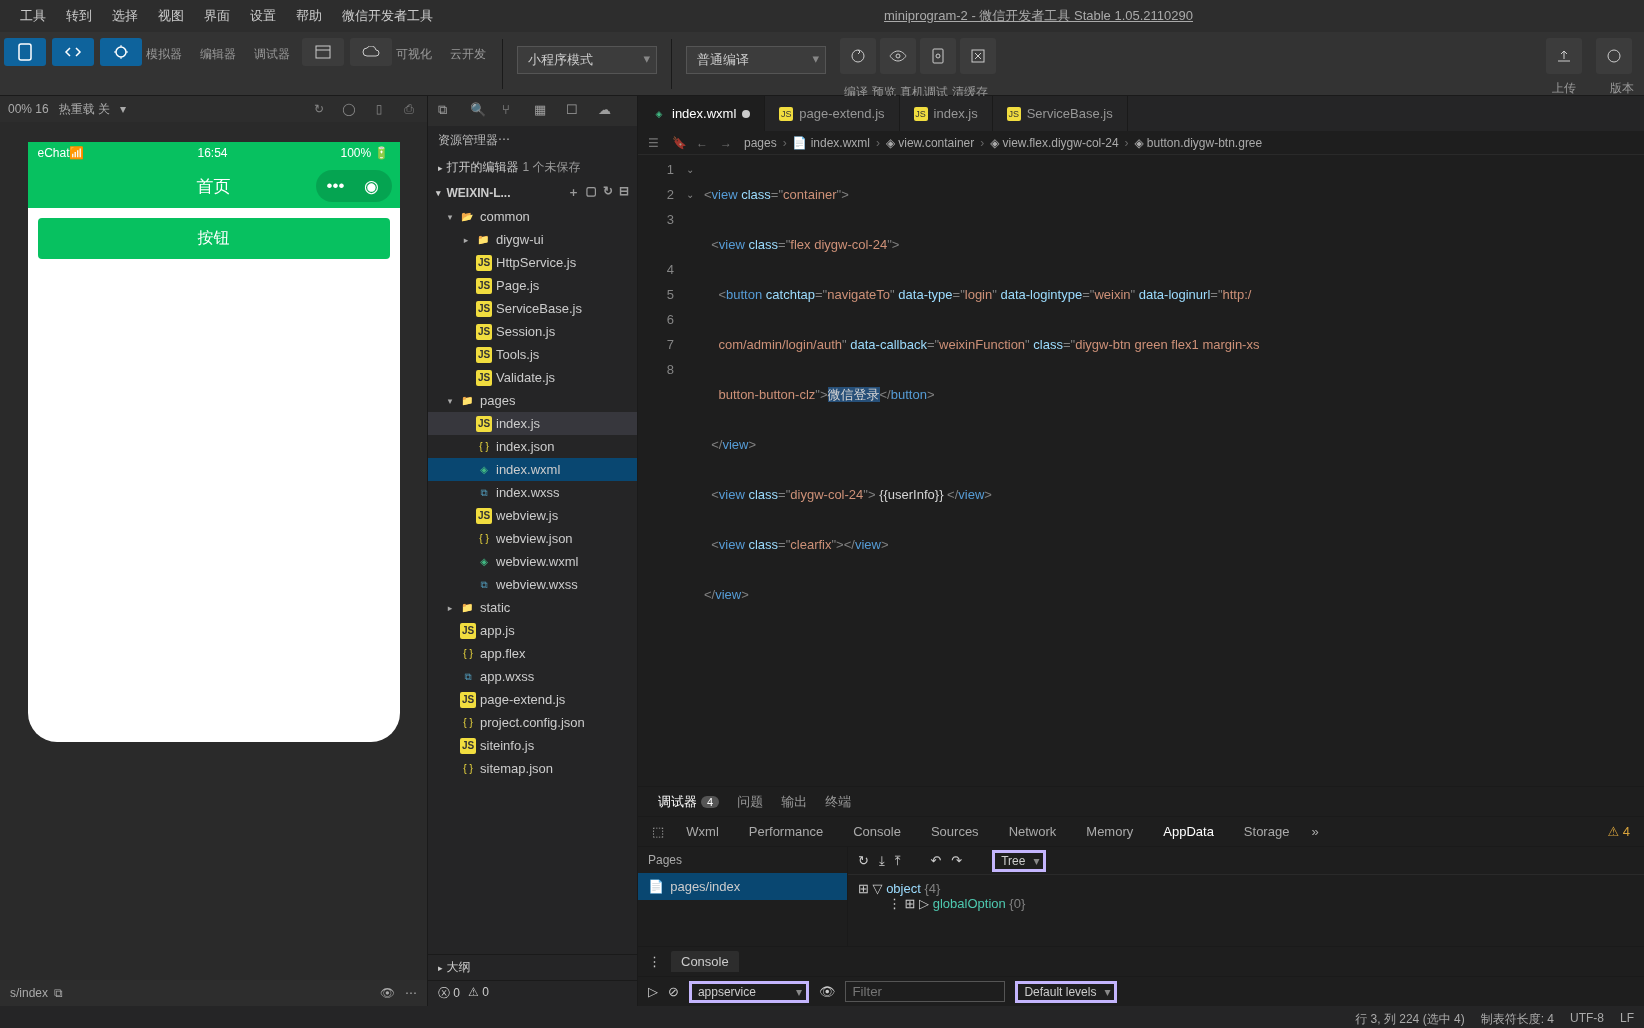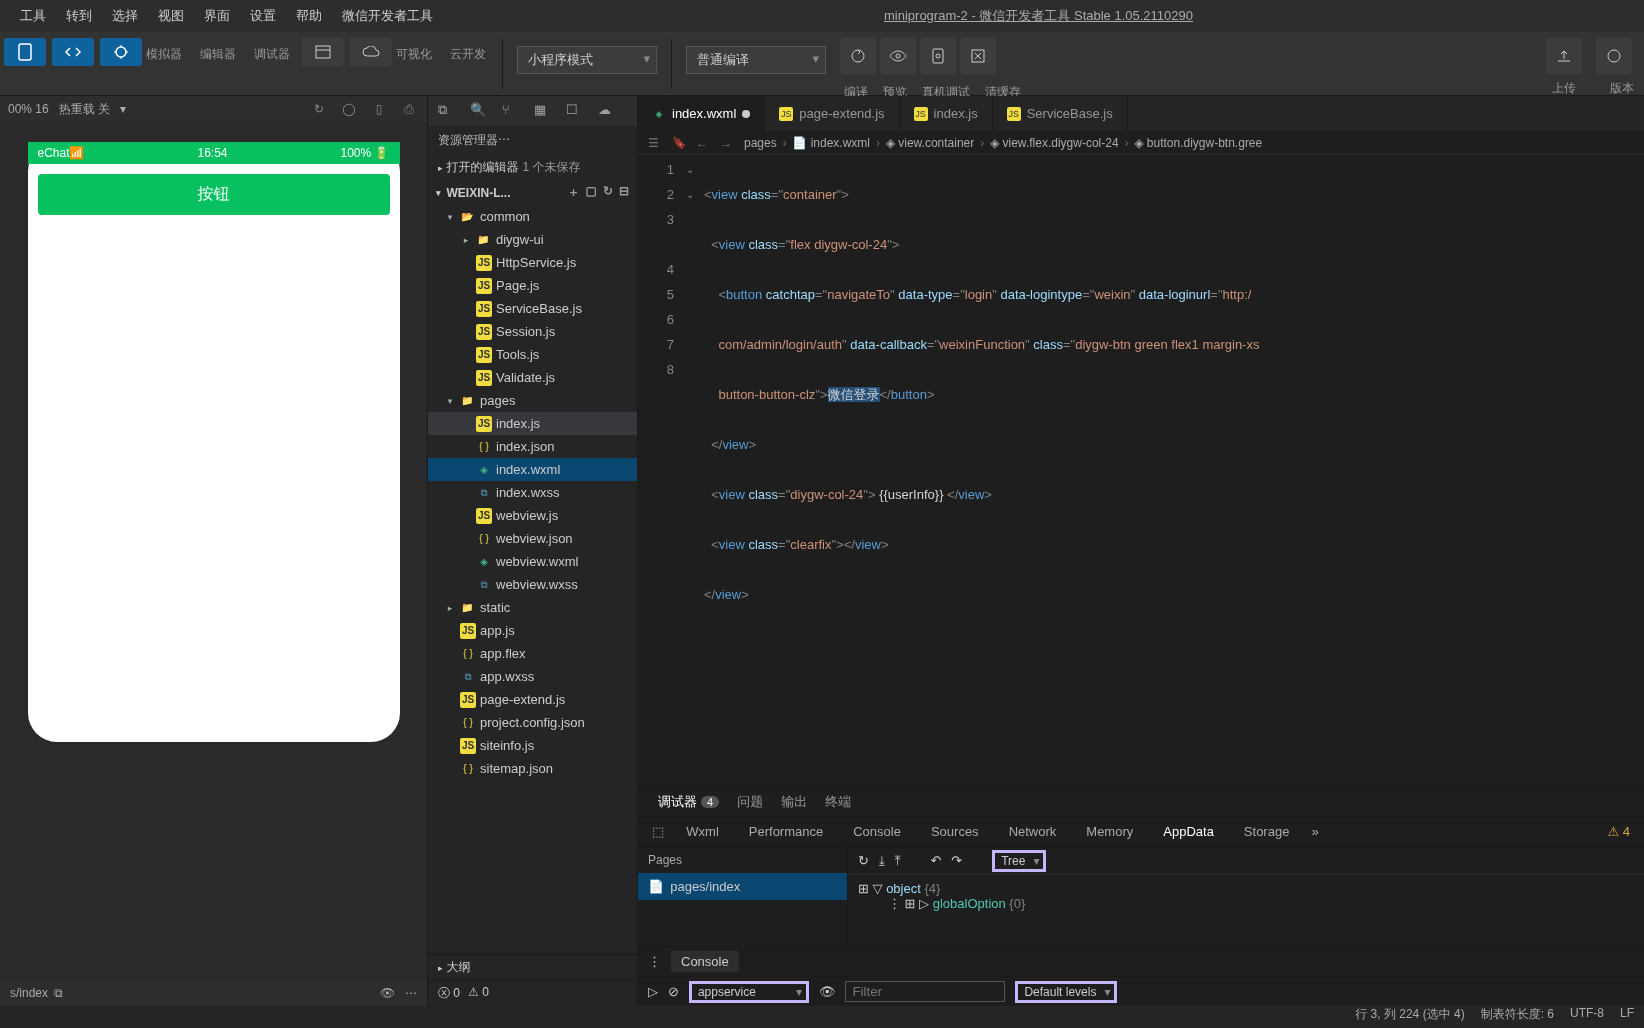--- a/index.html
+++ b/index.html
@@ -18,21 +18,21 @@
 .icon-btn.sel { background: #0e639c; }
 .toolbar-labels { display: flex; gap: 10px; margin-top: 4px; font-size: 12px; color: #999; }
 .toolbar-label { padding: 0 4px; }
 .toolbar-sep { width: 1px; background: #1a1a1a; height: 50px; margin: 7px 8px; }
 .dropdown { background: #3c3c3c; border: 1px solid #555; padding: 4px 24px 4px 10px; margin: 14px 6px; position: relative; min-width: 140px; }
 .dropdown::after { content: "▾"; position: absolute; right: 6px; color: #888; }
 .action-icon { width: 36px; height: 36px; display: flex; align-items: center; justify-content: center; margin: 6px 2px; border-radius: 3px; background: #3c3c3c; cursor: pointer; }
 .toolbar-right { margin-left: auto; display: flex; align-items: center; padding-right: 10px; }
 
 
-.sub-labels { display: flex; gap: 15px; font-size: 12px; color: #999; margin-top: 4px; padding-left: 6px; }
+.sub-labels { display: flex; gap: 4px; font-size: 12px; color: #999; margin-top: 4px; padding-left: 6px; }
 
 
 .main { display: flex; height: calc(100% - 32px - 64px - 22px); }
 
 
 .simulator-panel { width: 428px; background: #2a2a2a; display: flex; flex-direction: column; border-right: 1px solid #1a1a1a; }
 .sim-toolbar { height: 26px; display: flex; align-items: center; padding: 0 8px; gap: 10px; font-size: 12px; color: #aaa; background: #2d2d2d; }
 .sim-toolbar .spacer { flex: 1; }
 .sim-tb-icon { width: 20px; height: 20px; display: flex; align-items: center; justify-content: center; cursor: pointer; opacity: .7; }
 .sim-device { margin: 20px auto 0; width: 372px; background: #fff; min-height: 600px; position: relative; border-radius: 29px; }
@@ -123,21 +123,21 @@
 .obj-key { color: #9cdcfe; }
 .obj-prop { color: #4ec9b0; }
 .obj-brace { color: #808080; }
 
 .console-row { height: 30px; border-top: 1px solid #1a1a1a; display: flex; align-items: center; gap: 10px; padding: 0 10px; }
 .console-tab { background: #2d2d2d; padding: 3px 10px; border-radius: 2px 2px 0 0; }
 .console-toolbar { height: 30px; border-top: 1px solid #1a1a1a; display: flex; align-items: center; gap: 10px; padding: 0 10px; }
 .filter-input { background: transparent; border: 1px solid #555; padding: 2px 6px; color: #ccc; width: 160px; }
 
 
-.statusbar { height: 22px; background: #252526; display: flex; align-items: flex-start; font-size: 12px; color: #aaa; padding: 0 10px; }
+.statusbar { height: 22px; background: #252526; display: flex; align-items: flex-end; font-size: 12px; color: #aaa; padding: 0 10px; }
 .statusbar .sb-right { margin-left: auto; display: flex; gap: 16px; }
 svg { display: block; }
 </style>
 </head>
 <body>
 
 <div class="menubar">
   <span class="menu-item">工具</span>
   <span class="menu-item">转到</span>
   <span class="menu-item">选择</span>
@@ -262,20 +262,27 @@
       <span class="sim-tb-icon">↻</span>
       <span class="sim-tb-icon">◯</span>
       <span class="sim-tb-icon">▯</span>
       <span class="sim-tb-icon">⎙</span>
     </div>
     <div class="sim-device">
       <div class="device-status">
         <span><span>eChat</span>📶</span>
         <span>16:54</span>
         <span><span>100%</span> 🔋</span>
+      </div>
+      <div class="device-nav">
+        <span>首页</span>
+        <div class="nav-right-ctrls">
+          <span class="nav-ctrl">•••</span>
+          <span class="nav-ctrl">◉</span>
+        </div>
       </div>
       <div class="device-body">
         <div class="green-btn">按钮</div>
       </div>
     </div>
     <div class="sim-footer">
       <span>s/index</span>
       <span style="margin-left:6px">⧉</span>
       <span style="flex:1"></span>
       <span>👁</span>
@@ -574,17 +581,17 @@
         <input class="filter-input" placeholder="Filter" style="">
         <div class="dt-dd">Default levels</div>
       </div>
     </div>
   </div>
 </div>
 
 <div class="statusbar">
   <div class="sb-right">
     <span>行 3, 列 224 (选中 4)</span>
-    <span>制表符长度: 6</span>
+    <span>制表符长度: 4</span>
     <span>UTF-8</span>
     <span>LF</span>
   </div>
 </div>
 
 </body></html>

